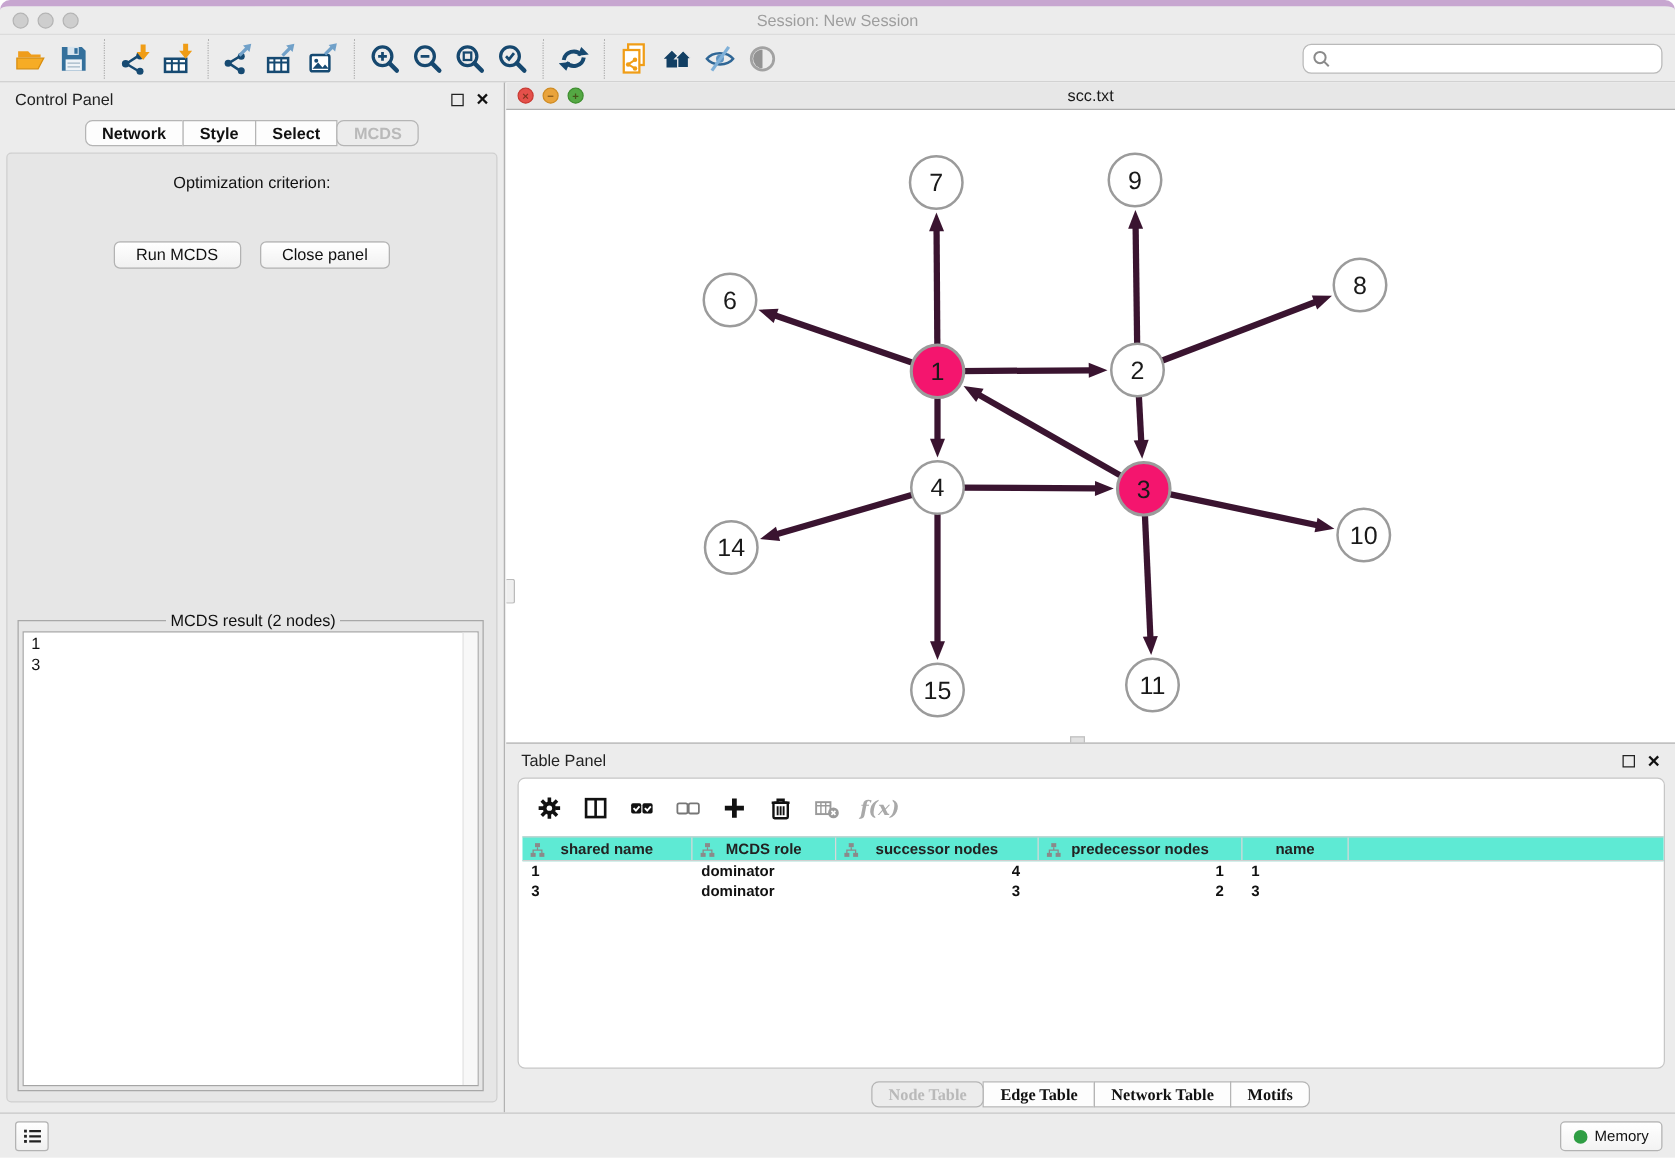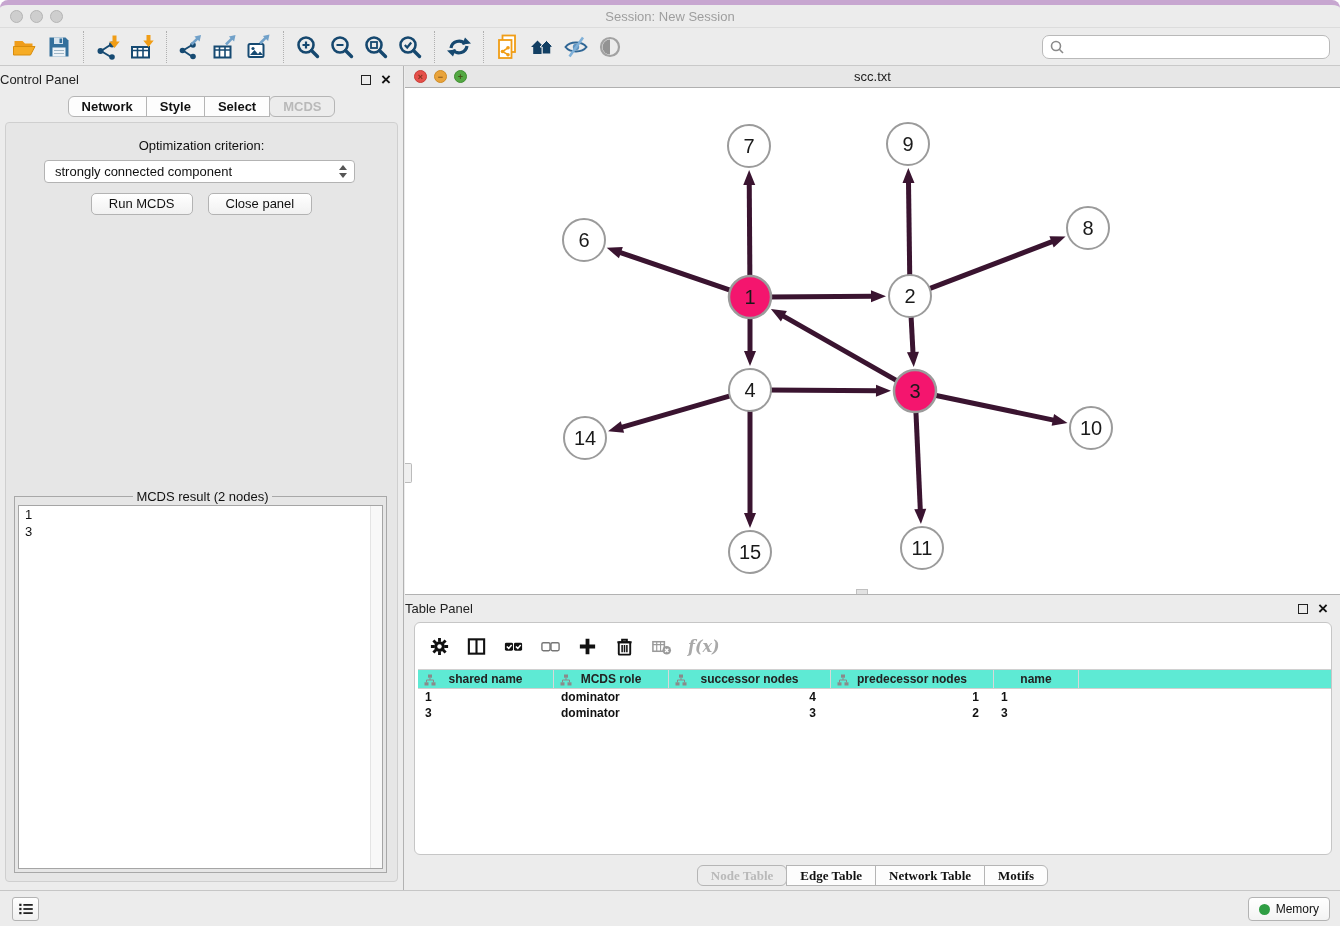--- a/index.html
+++ b/index.html
@@ -25,21 +25,21 @@
   .tb-sep { width:1px; height:32px; border-left:1px dotted #b0b0b0; margin:0 7px; }
   .search-box { position:absolute; right:10px; top:6px; width:288px; height:24px; background:#fff;
                 border:1px solid #b9b9b9; border-radius:7px; display:flex; align-items:center; padding-left:6px; }
   .search-box svg { width:16px; height:16px; }
   .search-box input { border:none; outline:none; flex:1; font-size:13px; background:transparent; height:20px; }
 
   
   .control-panel { position:absolute; left:0; top:61px; width:404px; bottom:36px;
                    border-right:1px solid #b2b2b2; background:#ececec; }
   .panel-header { position:relative; height:28px; }
-  .panel-title { position:absolute; left:0; line-height:28px; font-size:13px; color:#222; }
+  .panel-title { position:absolute; left:12px; line-height:28px; font-size:13px; color:#222; }
   .panel-float { position:absolute; right:32px; top:9px; width:10px; height:10px; border:1.5px solid #222; }
   .panel-close { position:absolute; right:12px; top:3px; font-size:17px; font-weight:bold; color:#111; line-height:22px; }
   .cp-tabs { position:absolute; top:30px; left:0; right:0; display:flex; justify-content:center; }
   .tab { height:21px; line-height:20px; padding:0 13px; background:#fdfdfd; border:1px solid #b5b5b5;
          font-size:13px; font-weight:600; color:#111; margin-left:-1px; white-space:nowrap; }
   .tab.first { border-radius:6px 0 0 6px; margin-left:0; }
   .tab.last { border-radius:0 6px 6px 0; }
   .tab.active { background:#ececec; color:#b9b9b9; border-radius:6px; position:relative; z-index:1; }
   .cp-content { position:absolute; left:5px; right:5px; top:56px; bottom:8px;
                 background:#e6e6e6; border:1px solid #cfcfcf; border-radius:4px; }
@@ -394,27 +394,20 @@
       <span class="panel-close">×</span>
     </div>
     <div class="cp-tabs" id="cp-tabs">
         <div class="tab first">Network</div>
         <div class="tab">Style</div>
         <div class="tab">Select</div>
         <div class="tab last active">MCDS</div>
       </div>
     <div class="cp-content">
       <div class="opt-label">Optimization criterion:</div>
-      <div class="select-box">
-        <span>strongly connected component</span>
-        <span class="stepper">
-          <span class="up"></span>
-            <span class="down"></span>
-        </span>
-      </div>
       <div class="btn-row">
         <button class="btn">Run MCDS</button>
         <button class="btn">Close panel</button>
       </div>
       <fieldset class="result-group">
         <legend>MCDS result (2 nodes)</legend>
         <div class="result-box" id="result-box">
           <div class="result-scroll"></div>
         <div class="result-line">1</div>
             <div class="result-line">3</div>

